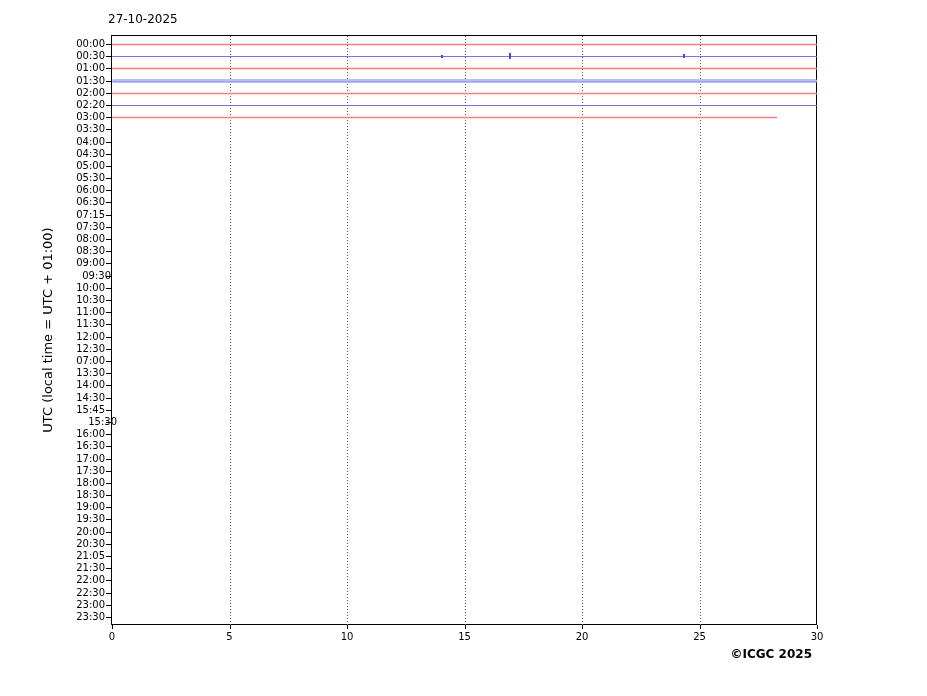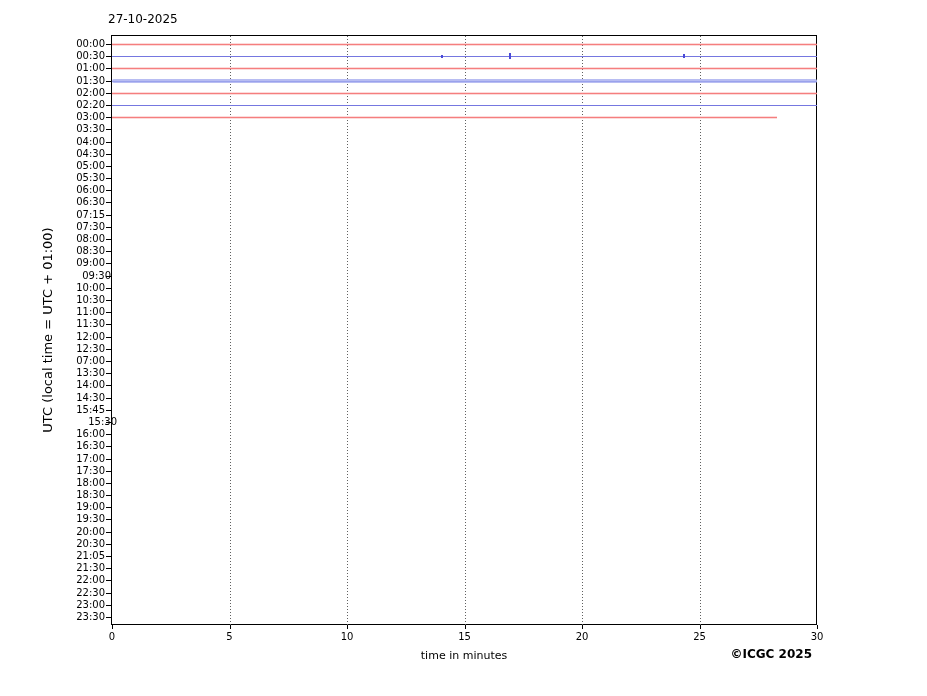--- a/index.html
+++ b/index.html
@@ -194,15 +194,14 @@
       <div class="trace-band" style="left: 112px; width: 705px; top: 78.5745px; height: 4px; background: rgb(184, 189, 242);"></div>
       <div class="trace-line" style="left: 112px; width: 705px; top: 80.5745px; height: 1px; background: rgb(154, 162, 236);"></div>
       <div class="trace-fuzz" style="left: 112px; width: 705px; top: 91.766px; height: 3px; background: rgb(245, 126, 126);"></div>
       <div class="trace-line" style="left: 112px; width: 705px; top: 92.766px; height: 1px; background: rgb(245, 126, 126);"></div>
       <div class="trace-line" style="left: 112px; width: 705px; top: 104.957px; height: 1px; background: rgb(117, 119, 224);"></div>
       <div class="trace-fuzz" style="left: 112px; width: 665.05px; top: 116.149px; height: 3px; background: rgb(245, 126, 126);"></div>
       <div class="trace-line" style="left: 112px; width: 665.05px; top: 117.149px; height: 1px; background: rgb(245, 126, 126);"></div>
     </div>
 
   <div class="ylabel">UTC (local time = UTC + 01:00)</div>
-  <div class="xlabel">time in minutes</div>
   <div class="credit">©ICGC 2025</div>
 </div>
 
 </body></html>

